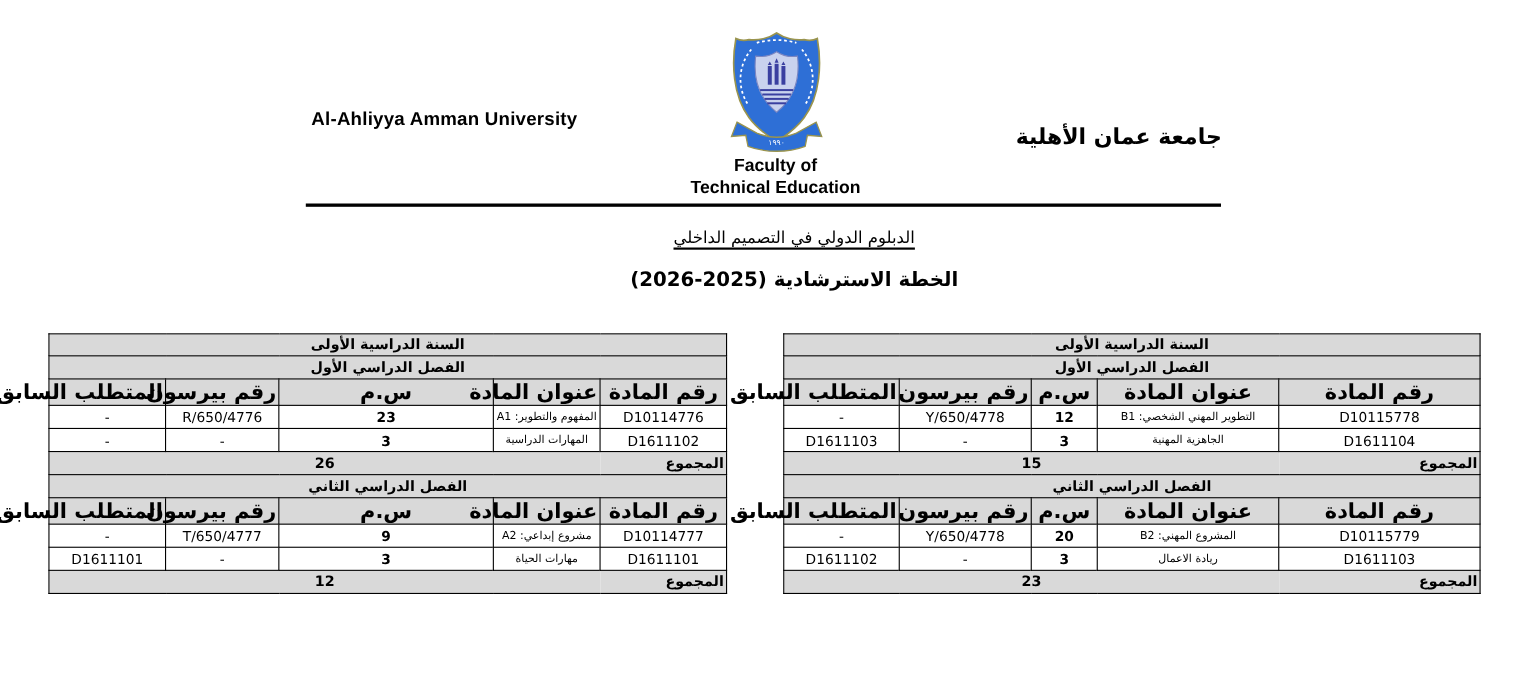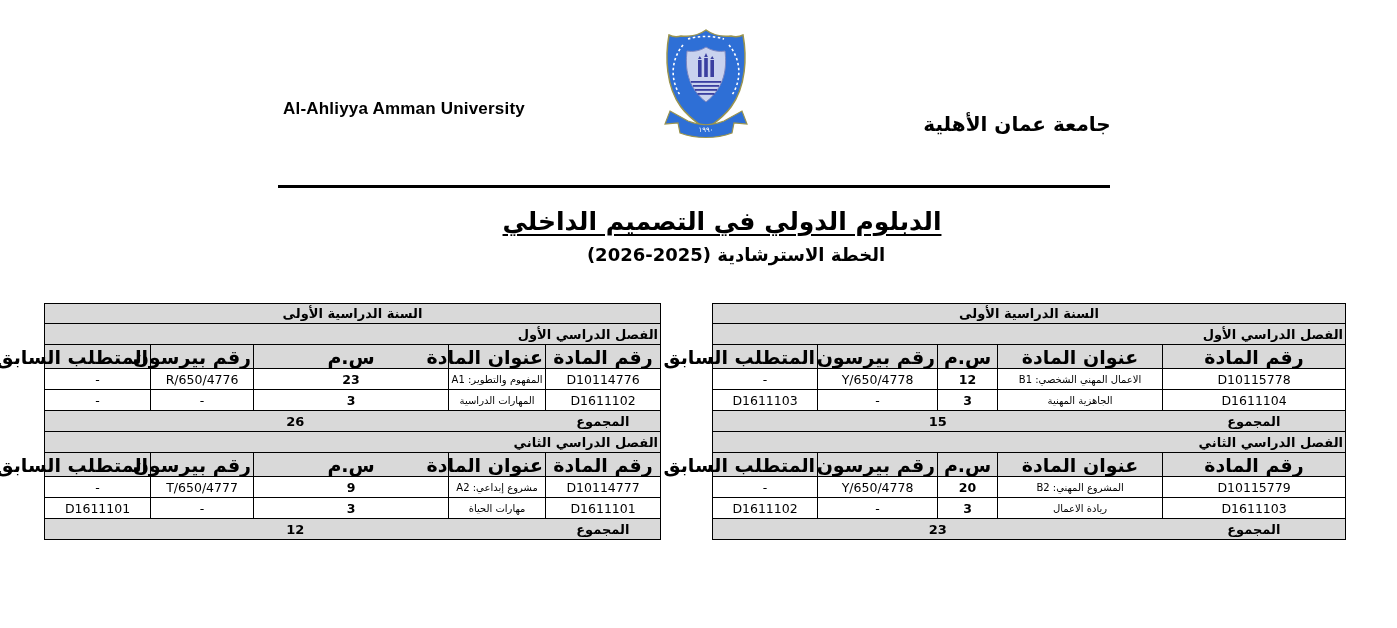--- a/index.html
+++ b/index.html
@@ -8,40 +8,40 @@
   .abs{position:absolute;}
   
   .uni-en{left:283px;top:99px;font-size:17px;font-weight:bold;letter-spacing:.2px;}
   .uni-ar{left:912px;top:92px;width:210px;font-size:20px;font-weight:bold;
           font-family:"DejaVu Sans",sans-serif;direction:rtl;text-align:center;margin-top:20px;}
   .logo{left:650px;top:27px;width:112px;height:114px;}
   .faculty{left:595px;top:141px;width:220px;text-align:center;font-size:16px;
            font-weight:bold;line-height:20px;}
   .rule{left:278px;top:185px;width:832px;height:3px;background:#000;}
   
-  .prog-title{left:278px;top:207px;width:888px;text-align:center;font-size:25px;
-              font-weight:bold;font-family:"DejaVu Sans",sans-serif;direction:rtl;
+  .prog-title{left:278px;top:207px;width:888px;text-align:center;font-size:15px;
+              font-weight:normal;font-family:"DejaVu Sans",sans-serif;direction:rtl;
               text-decoration:underline;text-underline-offset:4px;text-decoration-thickness:1.5px;}
-  .plan-title{left:292px;top:244px;width:888px;text-align:center;font-size:18px;
+  .plan-title{left:278px;top:244px;width:888px;text-align:center;font-size:18px;
               font-weight:bold;font-family:"DejaVu Sans",sans-serif;direction:rtl;}
   
   .tbl-wrap-a{left:44px;top:303px;width:616px;}
   .tbl-wrap-b{left:712px;top:303px;width:633px;}
   table.plan{border-collapse:collapse;table-layout:fixed;width:100%;
              font-family:"DejaVu Sans","Liberation Sans",sans-serif;padding-left:48px;}
   table.plan td,table.plan th{border:1px solid #000;text-align:center;
              vertical-align:middle;padding:0 2px;overflow:visible;white-space:nowrap;}
   tr.yr td{background:#d9d9d9;font-weight:bold;font-size:13px;height:19px;}
-  tr.sem td{background:#d9d9d9;font-weight:bold;font-size:13px;height:20px;text-align:right;}
+  tr.sem td{background:#d9d9d9;font-weight:bold;font-size:13px;height:20px;}
   tr.cols th{background:#d9d9d9;font-weight:bold;font-size:19px;height:23px;}
   tr.data td{font-size:12.5px;height:20px;background:#fff;}
   tr.data td.ttl{font-size:10px;}
   tr.data td.crd{font-weight:bold;}
   tr.tot td{background:#d9d9d9;font-weight:bold;font-size:13px;height:20px;margin-left:28px;}
-  tr.tot td.tl{border-left:none;}
+  tr.tot td.tl{border-left:none;text-align:right;}
   tr.tot td.tv{border-right:none;}
 </style>
 </head>
 <body>
 
 <div class="abs uni-en">Al-Ahliyya Amman University</div>
 
 <div class="abs logo">
   <svg width="112" height="114" viewBox="0 0 112 114">
     <path d="M56 3 C63 8 73 10 81 9 C85 10 89 10 93 8 C97 30 96 60 81 80 C73 91 63 97 56 102 C49 97 39 91 31 80 C16 60 15 30 19 8 C23 10 27 10 31 9 C39 10 49 8 56 3 Z" fill="#2e6fd6" stroke="#9a944e" stroke-width="1.5"></path>
@@ -62,20 +62,22 @@
     <path d="M79 18 A42 42 0 0 1 82 68" fill="none" stroke="#ffffff" stroke-width="1.6" stroke-dasharray="2.5 2.5"></path>
     <path d="M38 12 A40 24 0 0 1 74 12" fill="none" stroke="#ffffff" stroke-width="1.6" stroke-dasharray="2.5 2.5"></path>
     <path d="M20 84 L38 94 C50 99 62 99 74 94 L92 84 L97 97 L84 96 L82 106 C66 112 46 112 30 106 L28 96 L15 97 Z" fill="#2e6fd6" stroke="#9a944e" stroke-width="1.2"></path>
     <text x="56" y="105" text-anchor="middle" font-size="7" fill="#ffffff" font-family="DejaVu Sans, sans-serif">١٩٩٠</text>
   </svg>
 </div>
 
 <div class="abs uni-ar" dir="rtl">جامعة عمان الأهلية</div>
 
 <div class="abs faculty">
+  <div>Faculty of</div>
+  <div>Technical Education</div>
 </div>
 
 <div class="abs rule"></div>
 
 <div class="abs prog-title">الدبلوم الدولي في التصميم الداخلي</div>
 <div class="abs plan-title">الخطة الاسترشادية (2025-2026)</div>
 
 <div class="abs tbl-wrap-a">
   <table class="plan" dir="rtl">
     <colgroup>
@@ -170,21 +172,21 @@
         </tr>
     <tr class="cols">
       <th>رقم المادة</th>
       <th>عنوان المادة</th>
       <th>س.م</th>
       <th>رقم بيرسون</th>
       <th>المتطلب السابق</th>
     </tr>
     <tr class="data">
       <td>D10115778</td>
-      <td class="ttl">الاعمال المهني الشخصي: B1</td>
+      <td class="ttl">التطوير المهني الشخصي: B1</td>
       <td class="crd">12</td>
       <td>Y/650/4778</td>
       <td>-</td>
     </tr>
     <tr class="data">
       <td>D1611104</td>
       <td class="ttl">الجاهزية المهنية</td>
       <td class="crd">3</td>
       <td>-</td>
       <td>D1611103</td>

